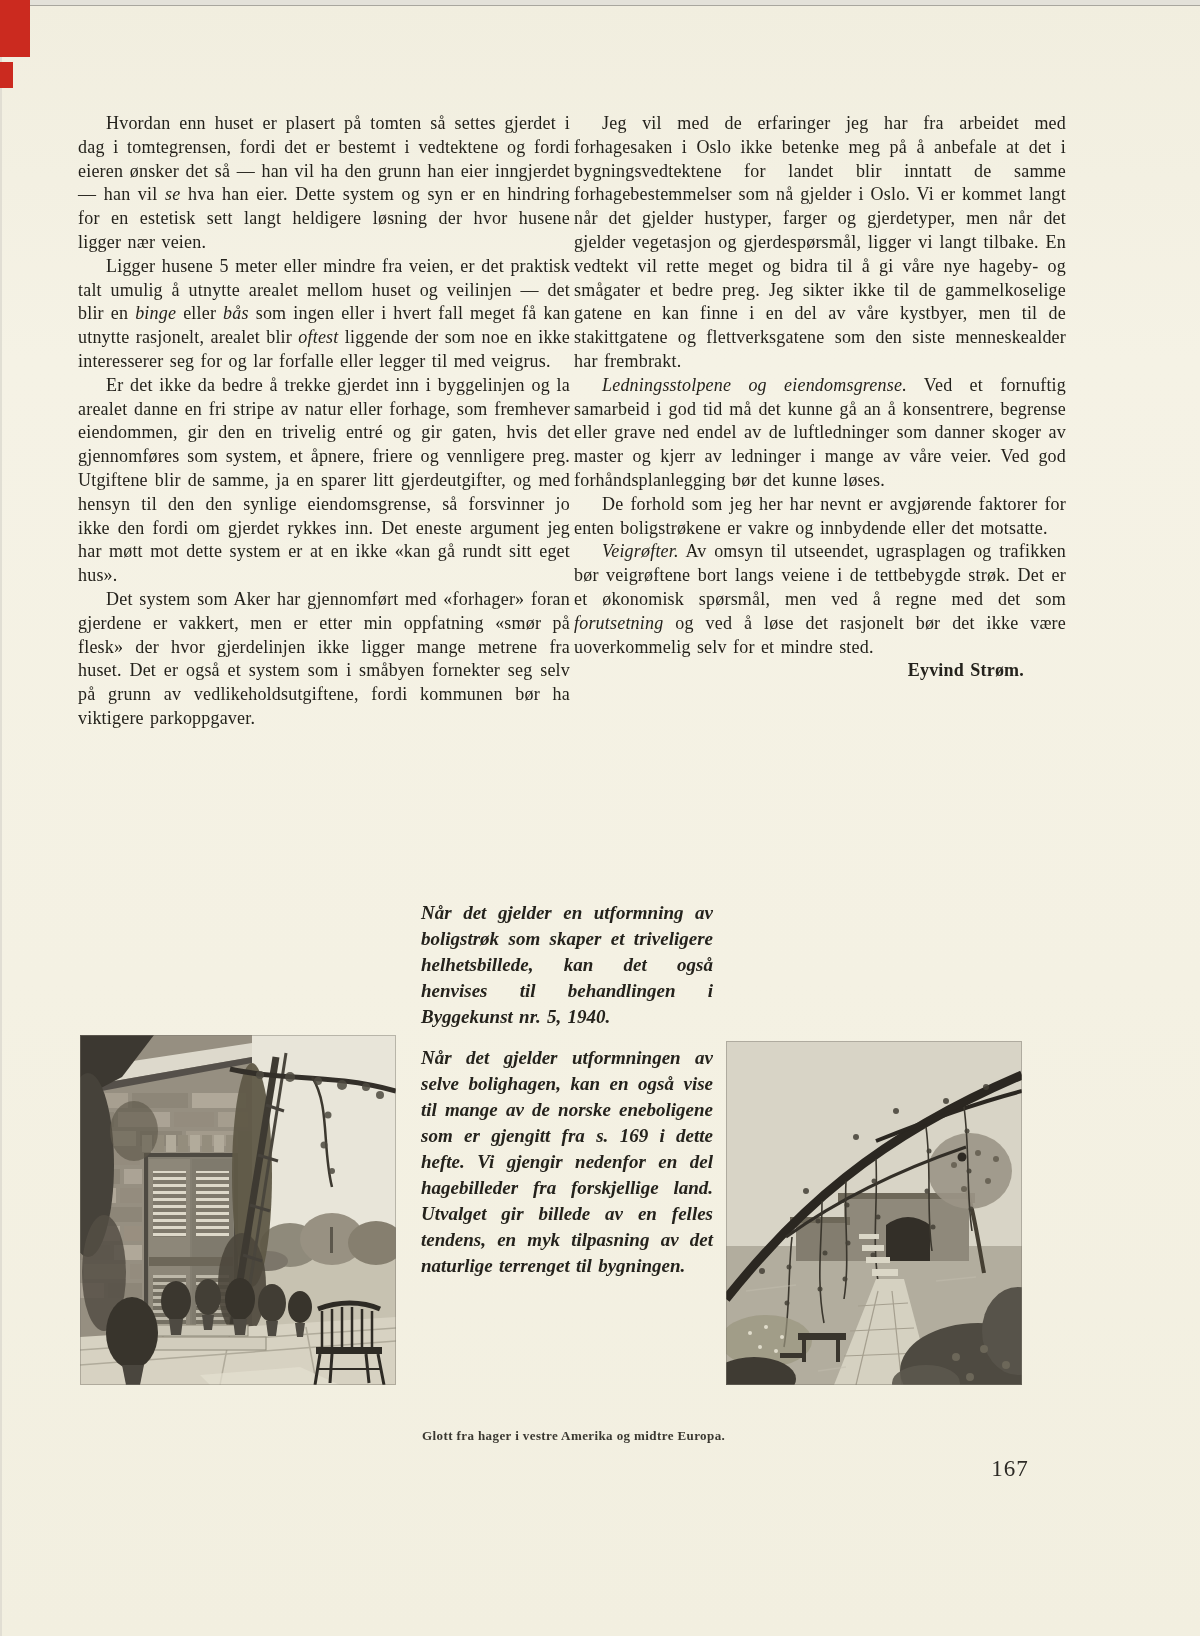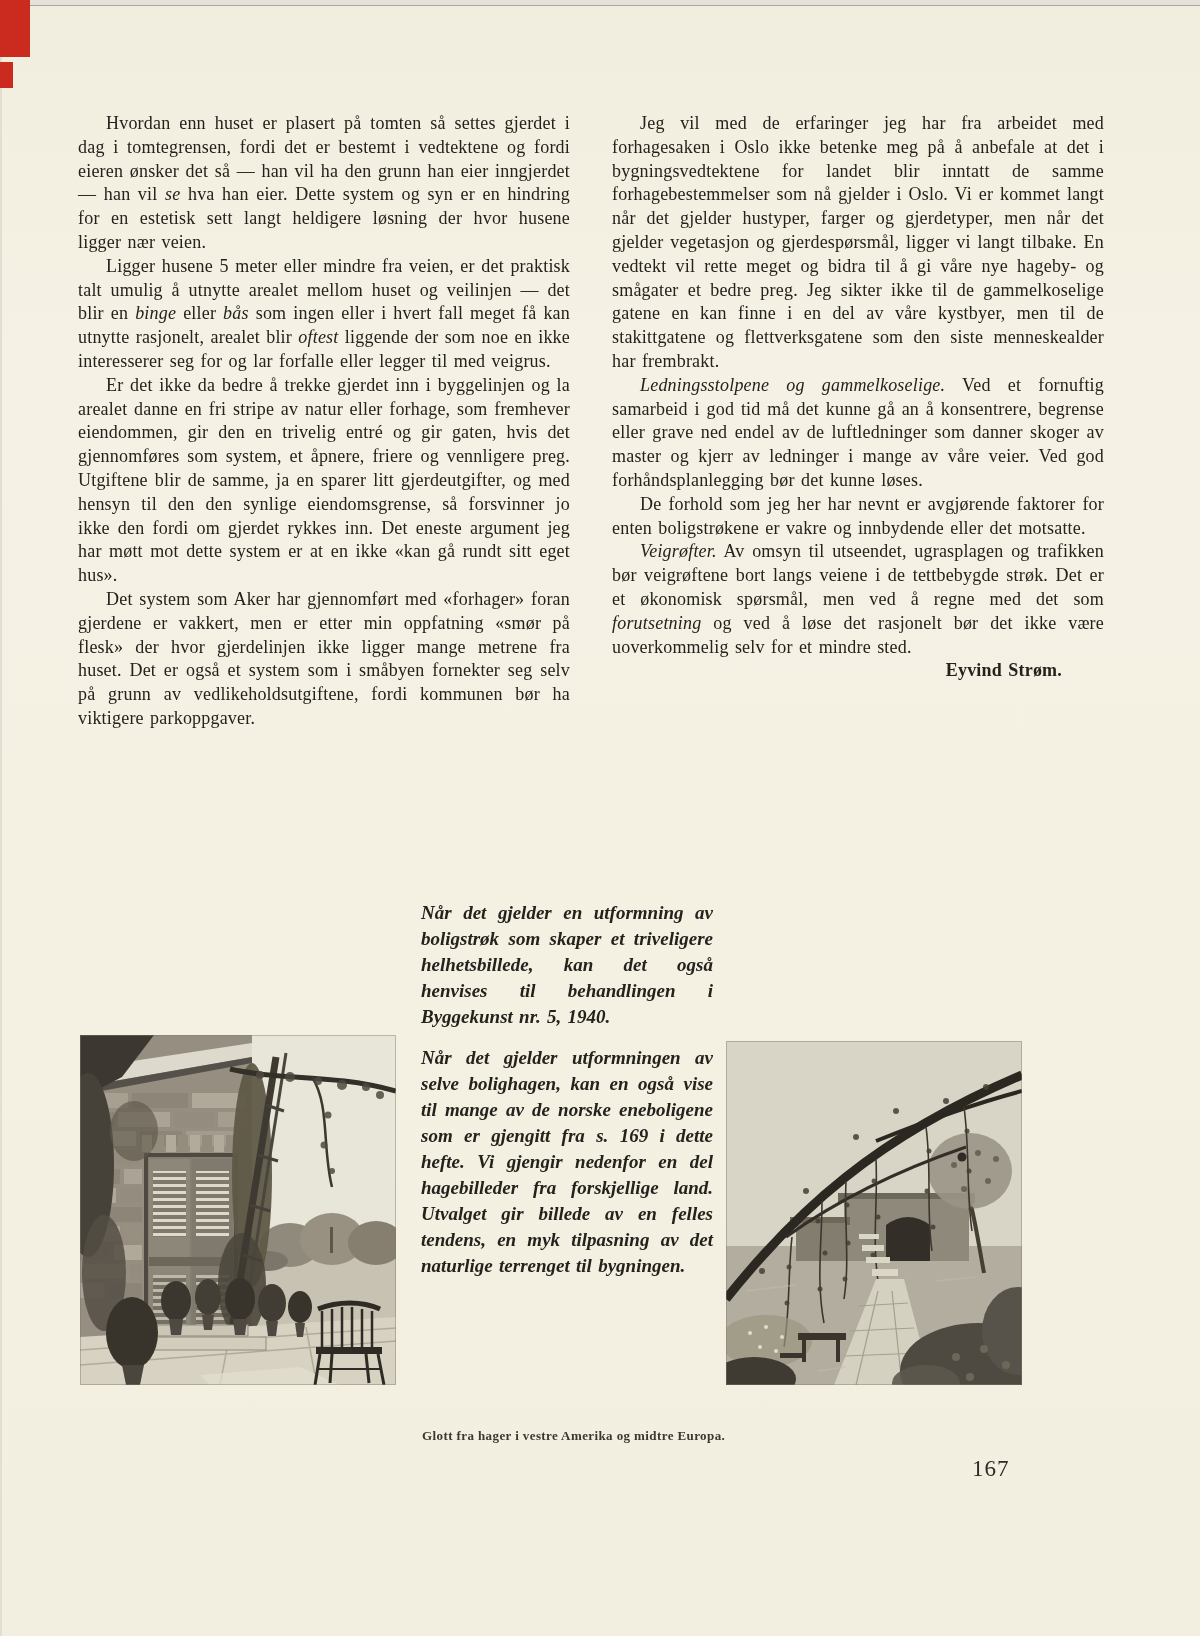--- a/index.html
+++ b/index.html
@@ -20,42 +20,42 @@
   .red-mark-a{position:absolute;left:0;top:0;width:30px;height:57px;background:var(--accent_red,#cb2a1f);z-index:5;}
   .red-mark-b{position:absolute;left:0;top:62px;width:13px;height:26px;background:var(--accent_red,#cb2a1f);z-index:5;}
 
   .col{
     position:absolute;top:112px;width:492px;
     font-size:18px;line-height:23.8px;
     text-align:justify;word-spacing:.09em;letter-spacing:.2px;
   }
   .col p{margin:0;text-indent:28px;}
   .col-left{left:78px;}
-  .col-right{left:612px;}
+  .col-right{left:574px;}
   .signature{margin-top:8px;padding-right:42px;text-align:right;font-weight:bold;text-indent:0;}
 
   .note{
     position:absolute;left:421px;top:900px;width:292px;
     font-size:19px;line-height:26px;font-style:italic;
     text-align:justify;word-spacing:.08em;
   }
   .note p{margin:0 0 15px 0;font-weight:bold;}
 
   .figure{position:absolute;line-height:0;}
   .figure svg{display:block;}
   .figure-left{left:80px;top:1035px;}
   .figure-right{left:726px;top:1041px;}
 
   .caption{
     position:absolute;left:422px;top:1428px;
     font-size:13px;font-weight:bold;letter-spacing:.4px;color:#3a3831;
   }
   .page-number{
     position:absolute;left:972px;top:1456px;width:76px;
-    text-align:left;font-size:23px;color:#2d2b26;letter-spacing:1px;
+    text-align:center;font-size:23px;color:#2d2b26;letter-spacing:1px;
   }
 </style>
 </head>
 <body>
 
 <div class="page">
 
   <div class="scan-edge-top"></div>
   <div class="scan-edge-left"></div>
   <div class="red-mark-a"></div>
@@ -64,21 +64,21 @@
   <div class="col col-left">
       <p><span>Hvordan enn huset er plasert på tomten så settes gjerdet i dag i tomtegrensen, fordi det er bestemt i vedtektene og fordi eieren ønsker det så — han vil ha den grunn han eier inngjerdet — han vil </span><i>se</i><span> hva han eier. Dette system og syn er en hindring for en estetisk sett langt heldigere løsning der hvor husene ligger nær veien.</span></p>
       <p><span>Ligger husene 5 meter eller mindre fra veien, er det praktisk talt umulig å utnytte arealet mellom huset og veilinjen — det blir en </span><i>binge</i><span> eller </span><i>bås</i><span> som ingen eller i hvert fall meget få kan utnytte rasjonelt, arealet blir </span><i>oftest</i><span> liggende der som noe en ikke interesserer seg for og lar forfalle eller legger til med veigrus.</span></p>
       <p><span>Er det ikke da bedre å trekke gjerdet inn i byggelinjen og la arealet danne en fri stripe av natur eller forhage, som fremhever eiendommen, gir den en trivelig entré og gir gaten, hvis det gjennomføres som system, et åpnere, friere og vennligere preg. Utgiftene blir de samme, ja en sparer litt gjerdeutgifter, og med hensyn til den den synlige eiendomsgrense, så forsvinner jo ikke den fordi om gjerdet rykkes inn. Det eneste argument jeg har møtt mot dette system er at en ikke «kan gå rundt sitt eget hus».</span></p>
       <p><span>Det system som Aker har gjennomført med «forhager» foran gjerdene er vakkert, men er etter min oppfatning «smør på flesk» der hvor gjerdelinjen ikke ligger mange metrene fra huset. Det er også et system som i småbyen fornekter seg selv på grunn av vedlikeholdsutgiftene, fordi kommunen bør ha viktigere parkoppgaver.</span></p>
     </div>
 
   <div class="col col-right">
     <div>
         <p><span>Jeg vil med de erfaringer jeg har fra arbeidet med forhagesaken i Oslo ikke betenke meg på å anbefale at det i bygningsvedtektene for landet blir inntatt de samme forhagebestemmelser som nå gjelder i Oslo. Vi er kommet langt når det gjelder hustyper, farger og gjerdetyper, men når det gjelder vegetasjon og gjerdespørsmål, ligger vi langt tilbake. En vedtekt vil rette meget og bidra til å gi våre nye hageby- og smågater et bedre preg. Jeg sikter ikke til de gammelkoselige gatene en kan finne i en del av våre kystbyer, men til de stakittgatene og flettverksgatene som den siste menneskealder har frembrakt.</span></p>
-        <p><i>Ledningsstolpene og gammelkoselige.</i><span> Ved et fornuftig samarbeid i god tid må det kunne gå an å konsentrere, begrense eller grave ned endel av de luftledninger som danner skoger av master og kjerr av ledninger i mange av våre veier. Ved god forhåndsplanlegging bør det kunne løses.</span></p>
+        <p><i>Ledningsstolpene og eiendomsgrense.</i><span> Ved et fornuftig samarbeid i god tid må det kunne gå an å konsentrere, begrense eller grave ned endel av de luftledninger som danner skoger av master og kjerr av ledninger i mange av våre veier. Ved god forhåndsplanlegging bør det kunne løses.</span></p>
         <p><span>De forhold som jeg her har nevnt er avgjørende faktorer for enten boligstrøkene er vakre og innbydende eller det motsatte.</span></p>
         <p><i>Veigrøfter.</i><span> Av omsyn til utseendet, ugrasplagen og trafikken bør veigrøftene bort langs veiene i de tettbebygde strøk. Det er et økonomisk spørsmål, men ved å regne med det som </span><i>forutsetning</i><span> og ved å løse det rasjonelt bør det ikke være uoverkommelig selv for et mindre sted.</span></p>
       </div>
     <p class="signature">Eyvind Strøm.</p>
   </div>
 
   <div class="note">
       <p><i>Når det gjelder en utformning av boligstrøk som skaper et triveligere helhetsbillede, kan det også henvises til behandlingen i Byggekunst nr. 5, 1940.</i></p>
       <p><i>Når det gjelder utformningen av selve bolighagen, kan en også vise til mange av de norske eneboligene som er gjengitt fra s. 169 i dette hefte. Vi gjengir nedenfor en del hagebilleder fra forskjellige land. Utvalget gir billede av en felles tendens, en myk tilpasning av det naturlige terrenget til bygningen.</i></p>
     </div>

